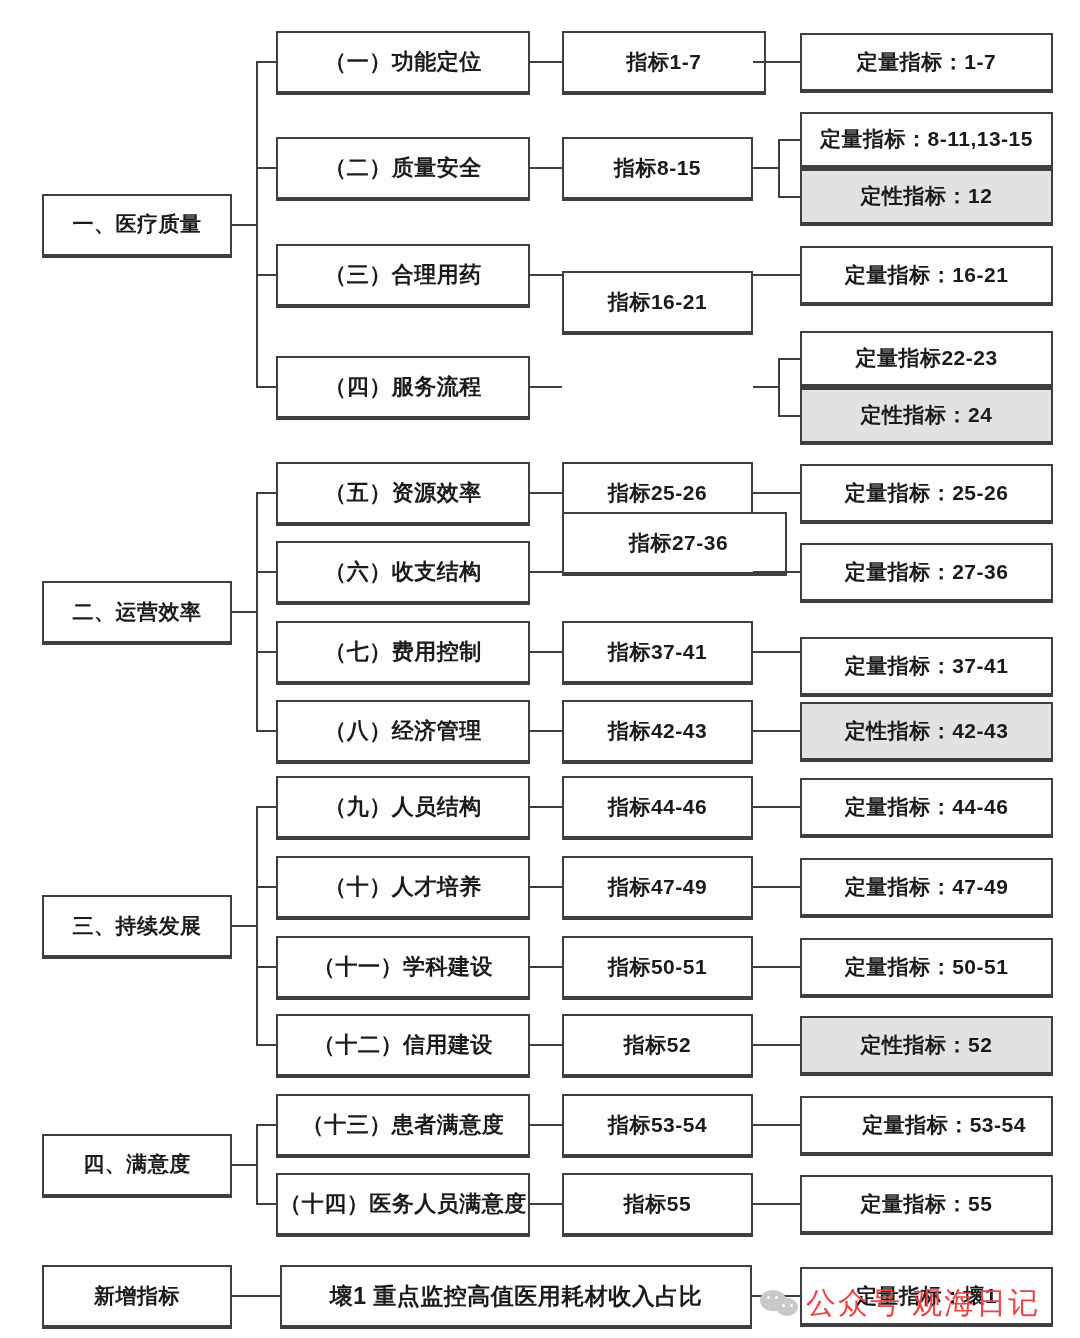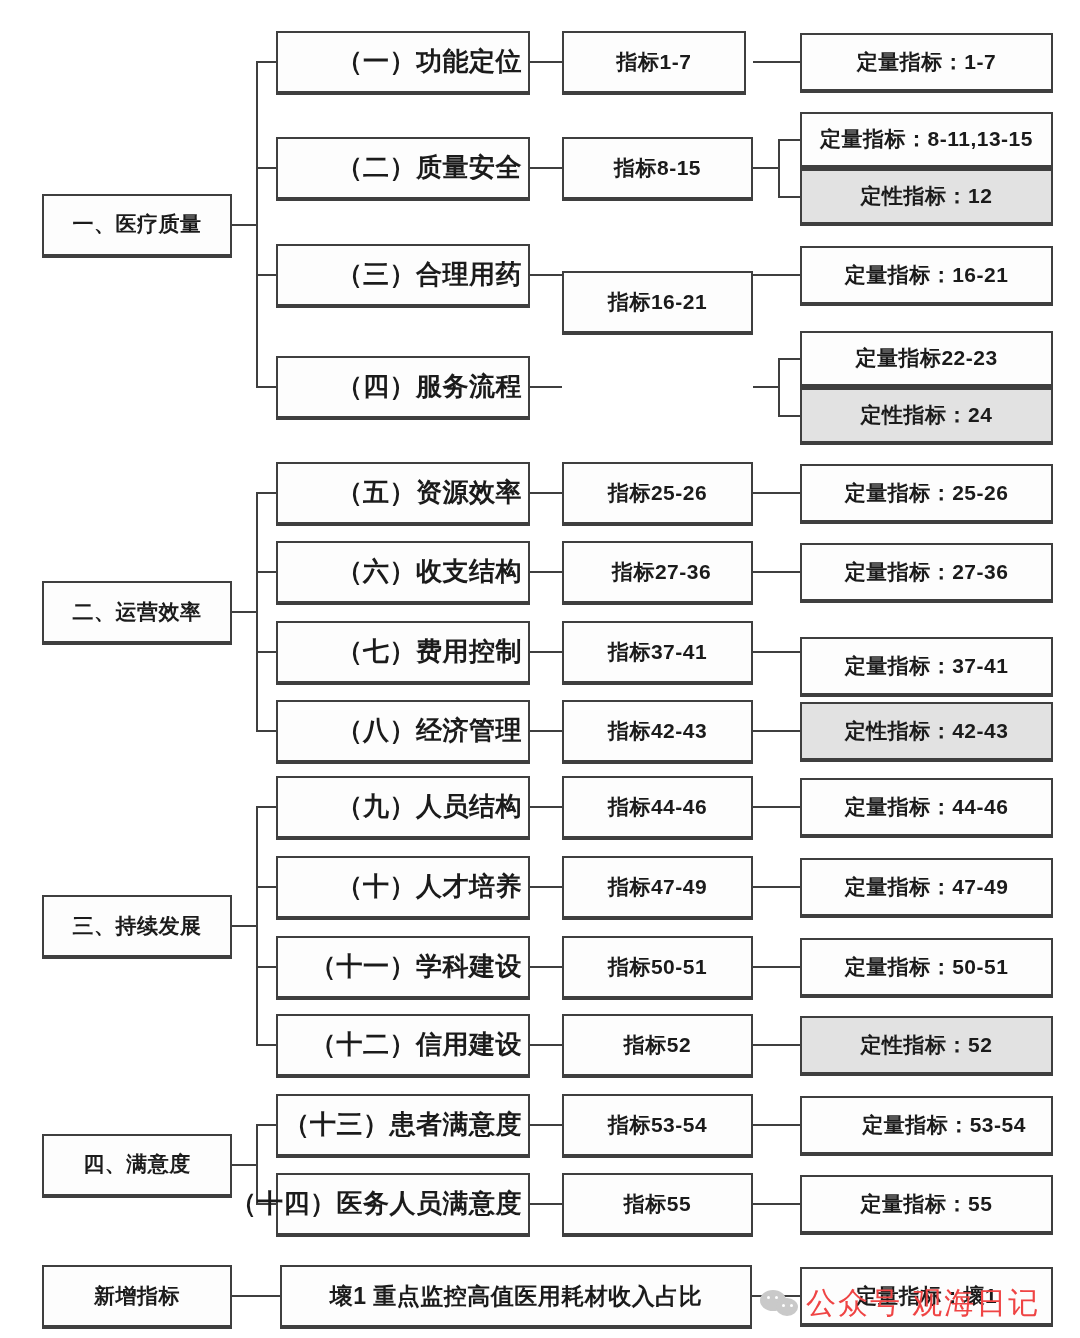--- a/index.html
+++ b/index.html
@@ -38,21 +38,21 @@
     background: #e2e2e2;
   }
   .node .txt {
     display: block;
     padding: 0 6px;
     white-space: nowrap;
   }
 
   
   .col-root  { font-size: 21px; }
-  .col-cat   { font-size: 26px; justify-content: flex-end; }
+  .col-cat   { font-size: 22px; }
   .col-ind   { font-size: 21px; }
   .col-type  { font-size: 21px; }
   .col-wide  { font-size: 23px; }
 
   
   .line {
     position: absolute;
     background: #3f3f3f;
   }
   .line.h { height: 2px; }
@@ -106,21 +106,21 @@
     <div class="node col-root" style="left: 42px; top: 193.5px; width: 190px; height: 62px;">
       <span class="txt">一、医疗质量</span>
     </div>
     <div class="line h" style="left: 232px; top: 223.5px; width: 24px;"></div>
     <div class="line v" style="left: 256px; top: 61px; height: 327px;"></div>
     <div class="line h" style="left: 256px; top: 61px; width: 20px;"></div>
     <div class="node col-cat" style="left: 276px; top: 31px; width: 254px; height: 62px;">
       <span class="txt">（一）功能定位</span>
     </div>
     <div class="line h" style="left: 530px; top: 61px; width: 32px;"></div>
-    <div class="node col-ind" style="left: 562px; top: 31px; width: 184px; height: 62px;">
+    <div class="node col-ind" style="left: 562px; top: 31px; width: 204px; height: 62px;">
       <span class="txt">指标1-7</span>
     </div>
     <div class="line h" style="left: 753px; top: 61px; width: 47px;"></div>
     <div class="node col-type" style="left: 800px; top: 33px; width: 253px; height: 58px;">
       <span class="txt">定量指标：1-7</span>
     </div>
     <div class="line h" style="left: 256px; top: 167px; width: 20px;"></div>
     <div class="node col-cat" style="left: 276px; top: 137px; width: 254px; height: 62px;">
       <span class="txt">（二）质量安全</span>
     </div>
@@ -180,21 +180,21 @@
     </div>
     <div class="line h" style="left: 753px; top: 492px; width: 47px;"></div>
     <div class="node col-type" style="left: 800px; top: 464px; width: 253px; height: 58px;">
       <span class="txt">定量指标：25-26</span>
     </div>
     <div class="line h" style="left: 256px; top: 571px; width: 20px;"></div>
     <div class="node col-cat" style="left: 276px; top: 541px; width: 254px; height: 62px;">
       <span class="txt">（六）收支结构</span>
     </div>
     <div class="line h" style="left: 530px; top: 571px; width: 32px;"></div>
-    <div class="node col-ind" style="left: 562px; top: 541px; width: 191px; height: 62px; padding-left: 8px;">
+    <div class="node col-ind" style="left: 562px; top: 512px; width: 225px; height: 62px; padding-left: 8px;">
       <span class="txt">指标27-36</span>
     </div>
     <div class="line h" style="left: 753px; top: 571px; width: 47px;"></div>
     <div class="node col-type" style="left: 800px; top: 543px; width: 253px; height: 58px;">
       <span class="txt">定量指标：27-36</span>
     </div>
     <div class="line h" style="left: 256px; top: 651px; width: 20px;"></div>
     <div class="node col-cat" style="left: 276px; top: 621px; width: 254px; height: 62px;">
       <span class="txt">（七）费用控制</span>
     </div>

